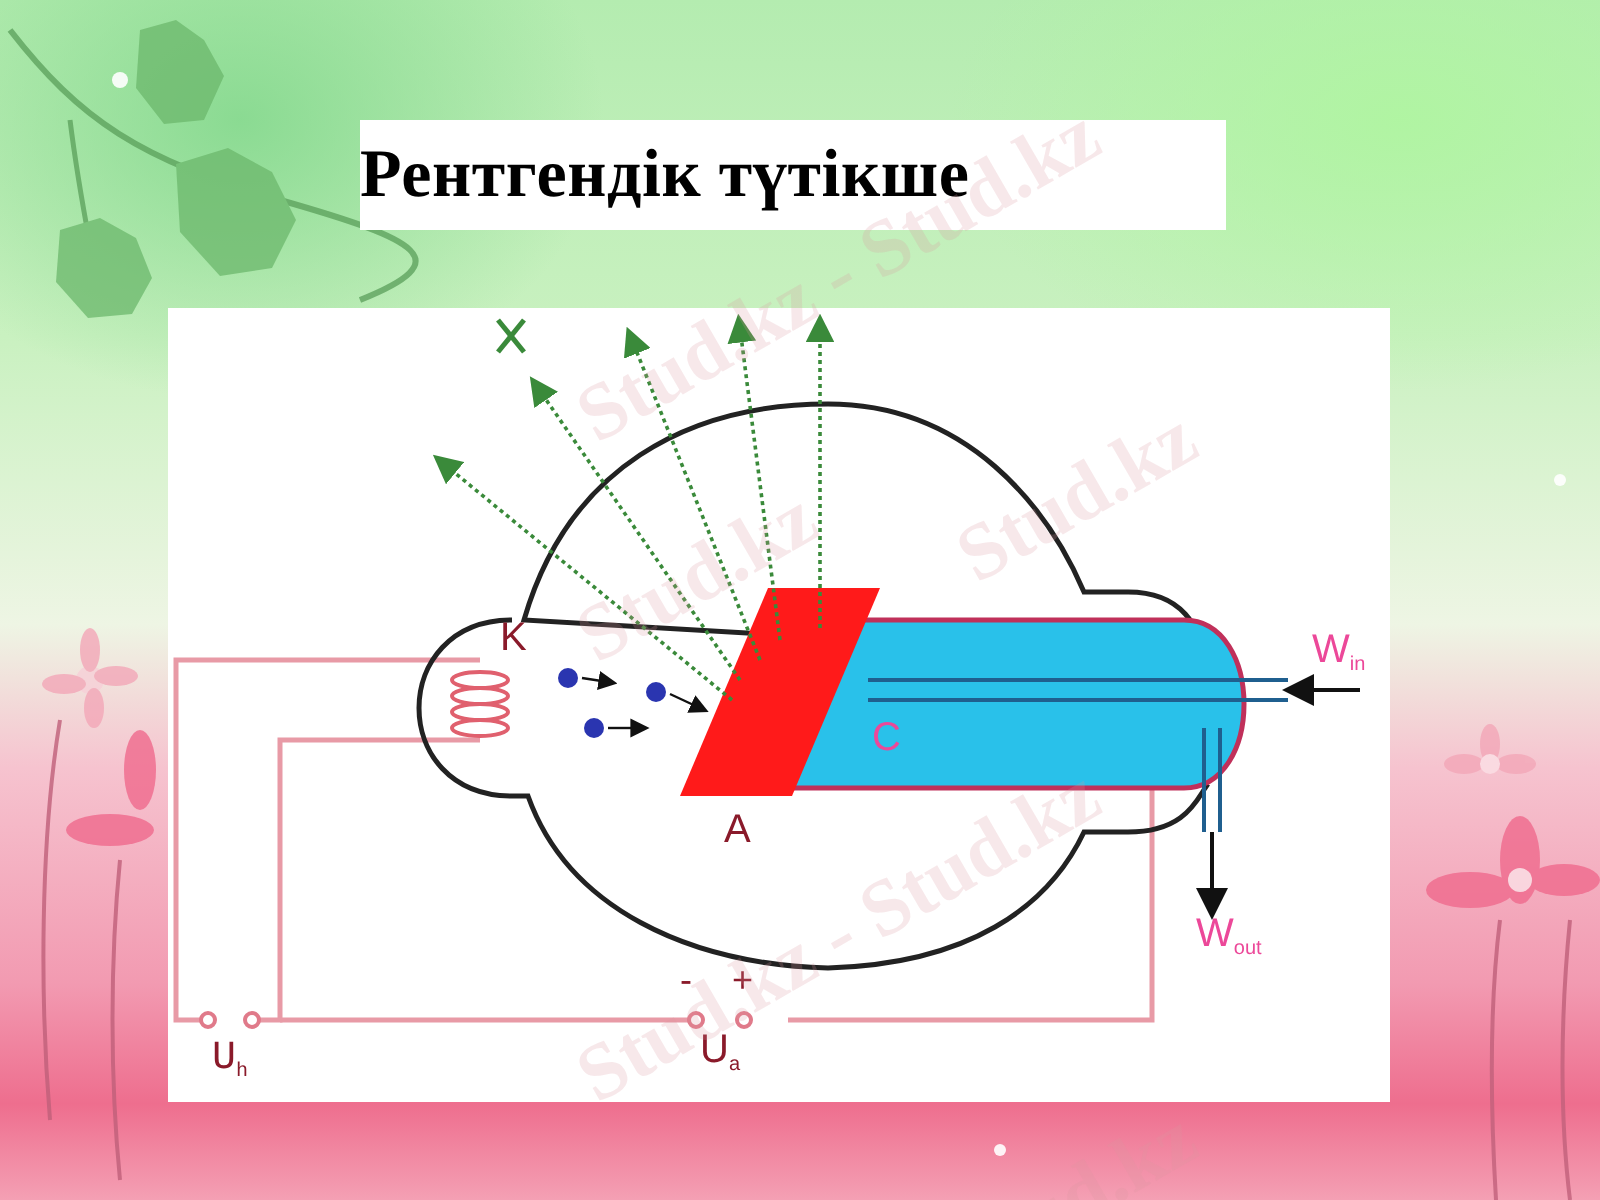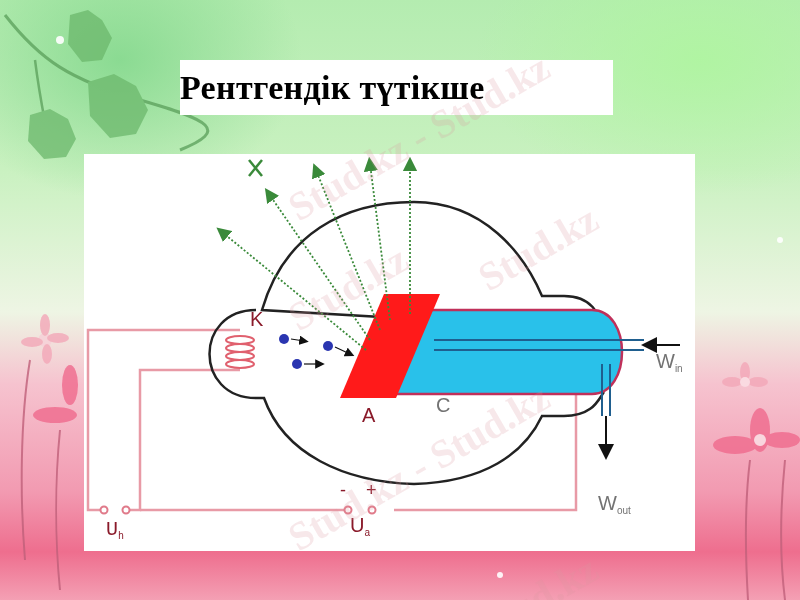--- a/index.html
+++ b/index.html
@@ -14,21 +14,21 @@
     .deco { position:absolute; inset:0; }
     .title-box { position:absolute; left:180px; top:60px; width:433px; height:55px;
       background:#ffffff; display:flex; align-items:center; }
     .title-text { font-family:"Liberation Serif", serif; font-weight:bold;
       font-size:34px; color:#000; letter-spacing:0.3px; }
     .diagram-box { position:absolute; left:84px; top:154px; width:611px; height:397px;
       background:#ffffff; }
     .diagram-box svg { position:absolute; left:0; top:0; }
     .lbl { position:absolute; font-family:"Liberation Sans", sans-serif; }
     .lbl-dark { color:#8a1a2a; font-size:20px; }
-    .lbl-blue { color:#737373; font-size:20px;margin-top:36px; }
+    .lbl-blue { color:#ec4899; font-size:20px; }
     .sub { font-size:10px; vertical-align:-4px; }
     .watermark { position:absolute; font-family:"Liberation Serif", serif; font-weight:bold;
       font-size:40px; color:rgba(220,150,160,0.22); transform:rotate(-30deg);
       transform-origin:left top; white-space:nowrap; pointer-events:none; }
   </style>
 </head>
 <body>
 
 <div class="bg"></div>
 

